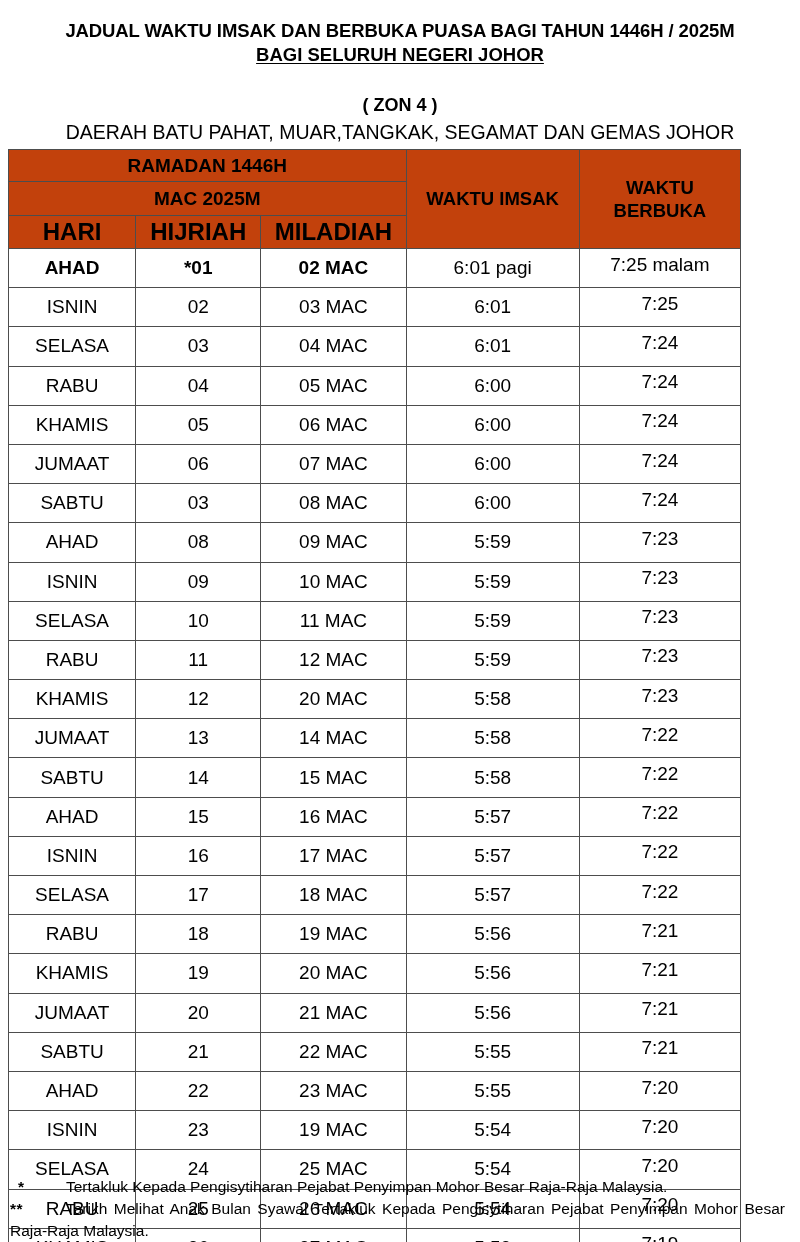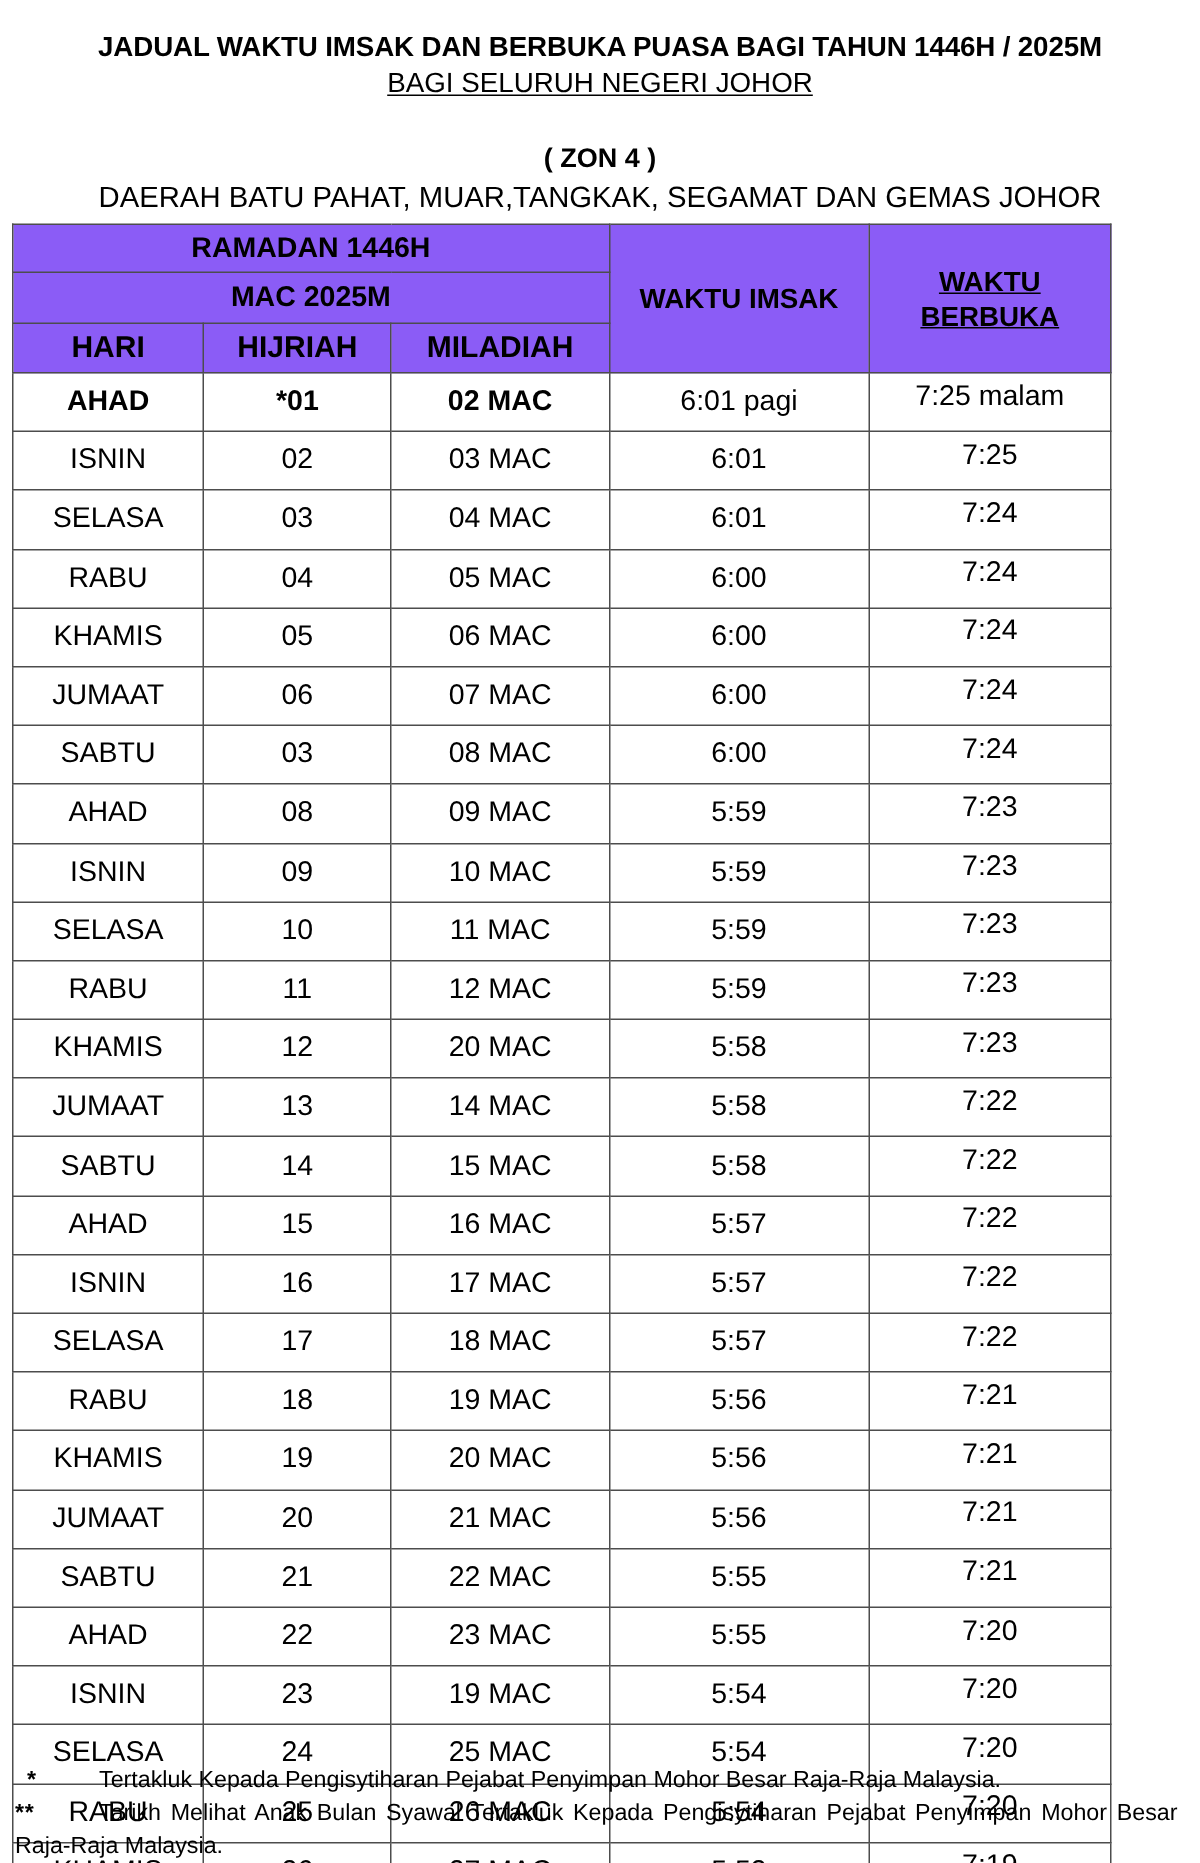--- a/index.html
+++ b/index.html
@@ -23,21 +23,21 @@
   }
   .title-line-1 {
     font-size: 18.5px;
     font-weight: bold;
     letter-spacing: -0.1px;
     line-height: 24px;
     white-space: nowrap;
   }
   .title-line-2 {
     font-size: 18.5px;
-    font-weight: normal;
+    font-weight: bold;
     line-height: 24px;
     text-decoration: underline;
     text-underline-offset: 2px;
     white-space: nowrap;
   }
   .zone-line {
     margin-top: 26px;
     font-size: 18px;
     font-weight: bold;
     line-height: 24px;
@@ -68,44 +68,43 @@
     vertical-align: middle;
     padding: 0;
   }
   .col-hari    { width: 127px; }
   .col-hijriah { width: 125px; }
   .col-miladiah{ width: 145px; }
   .col-imsak   { width: 173px; }
   .col-berbuka { width: 161px; }
 
   thead th {
-    background: #8b5cf6;
+    background: #c2410c;
     font-weight: bold;
   }
   .hdr-ramadan {
     height: 31px;
     font-size: 19px;
   }
   .hdr-mac {
     height: 33px;
     font-size: 19px;
   }
   .hdr-sub {
     height: 32px;
-    font-size: 20px;
+    font-size: 24px;
     margin-left: 48px;
   }
   .hdr-imsak {
     font-size: 18.5px;
     line-height: 22px;
   }
   .hdr-berbuka {
     font-size: 18.5px;
     line-height: 23px;
-    text-decoration: underline;
   }
 
   tbody td {
     height: 31.2px;
     font-size: 19px;
     background: #ffffff;
     font-weight: normal;
   }
   tbody td.bold { font-weight: bold; }
   

